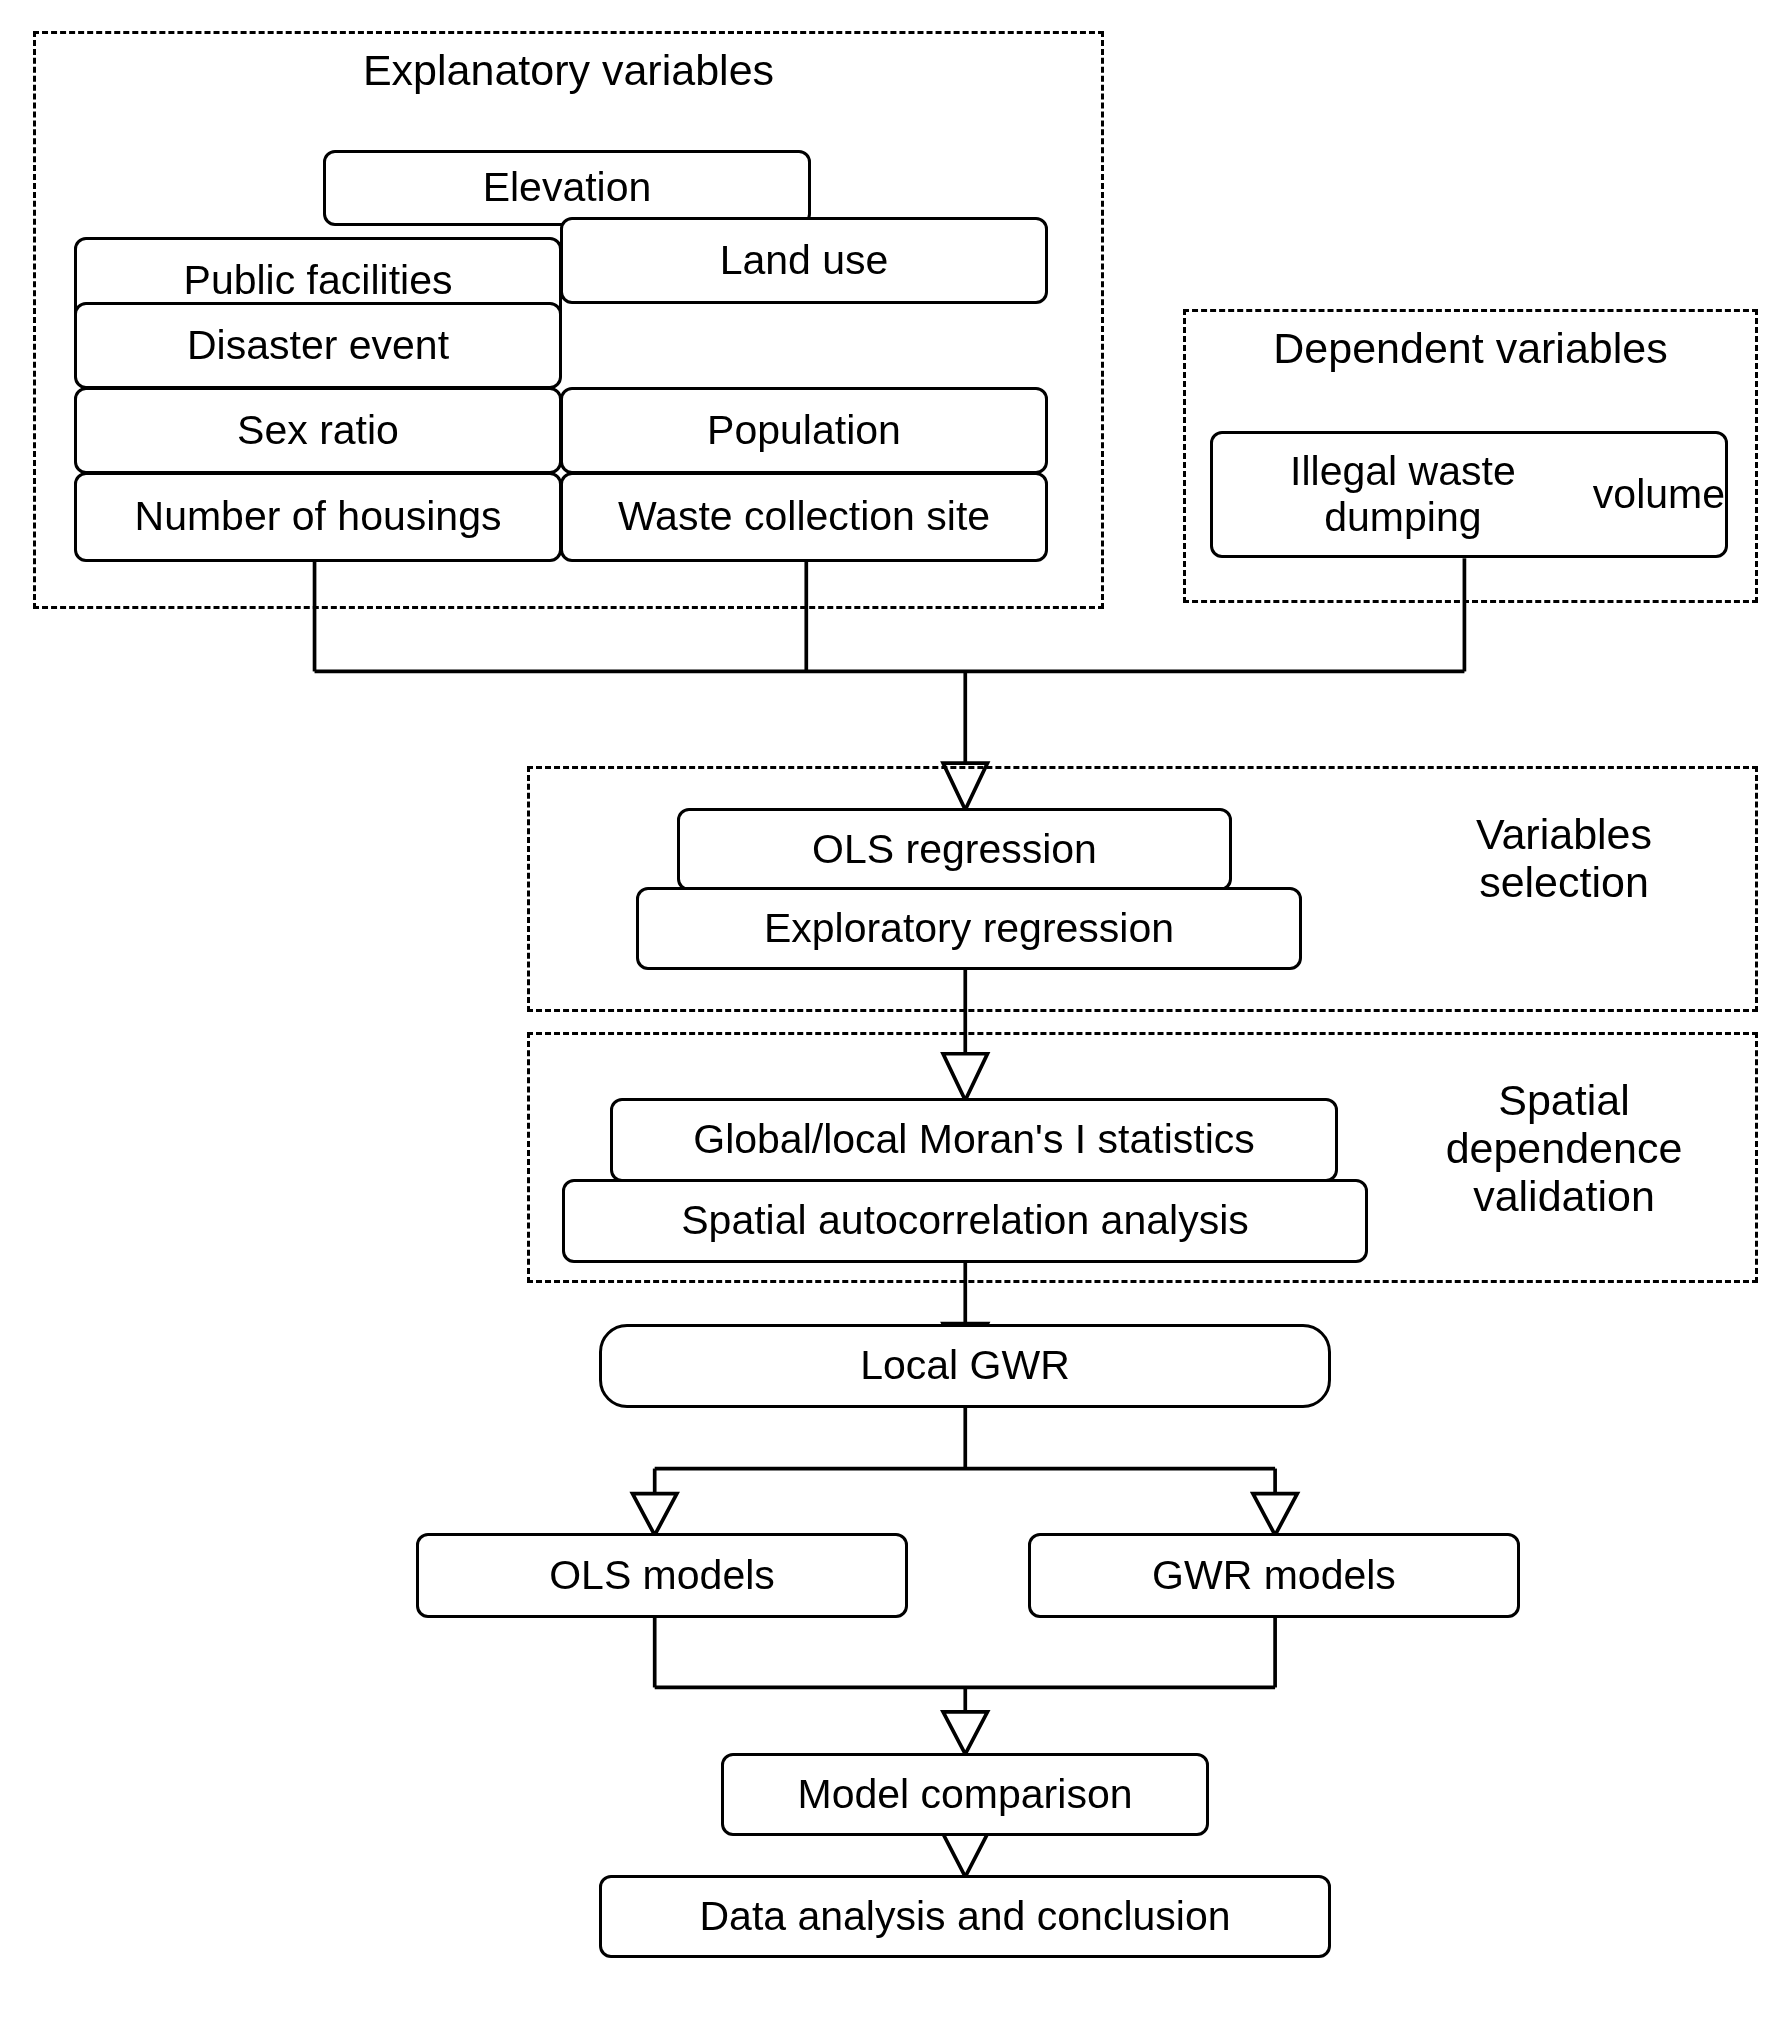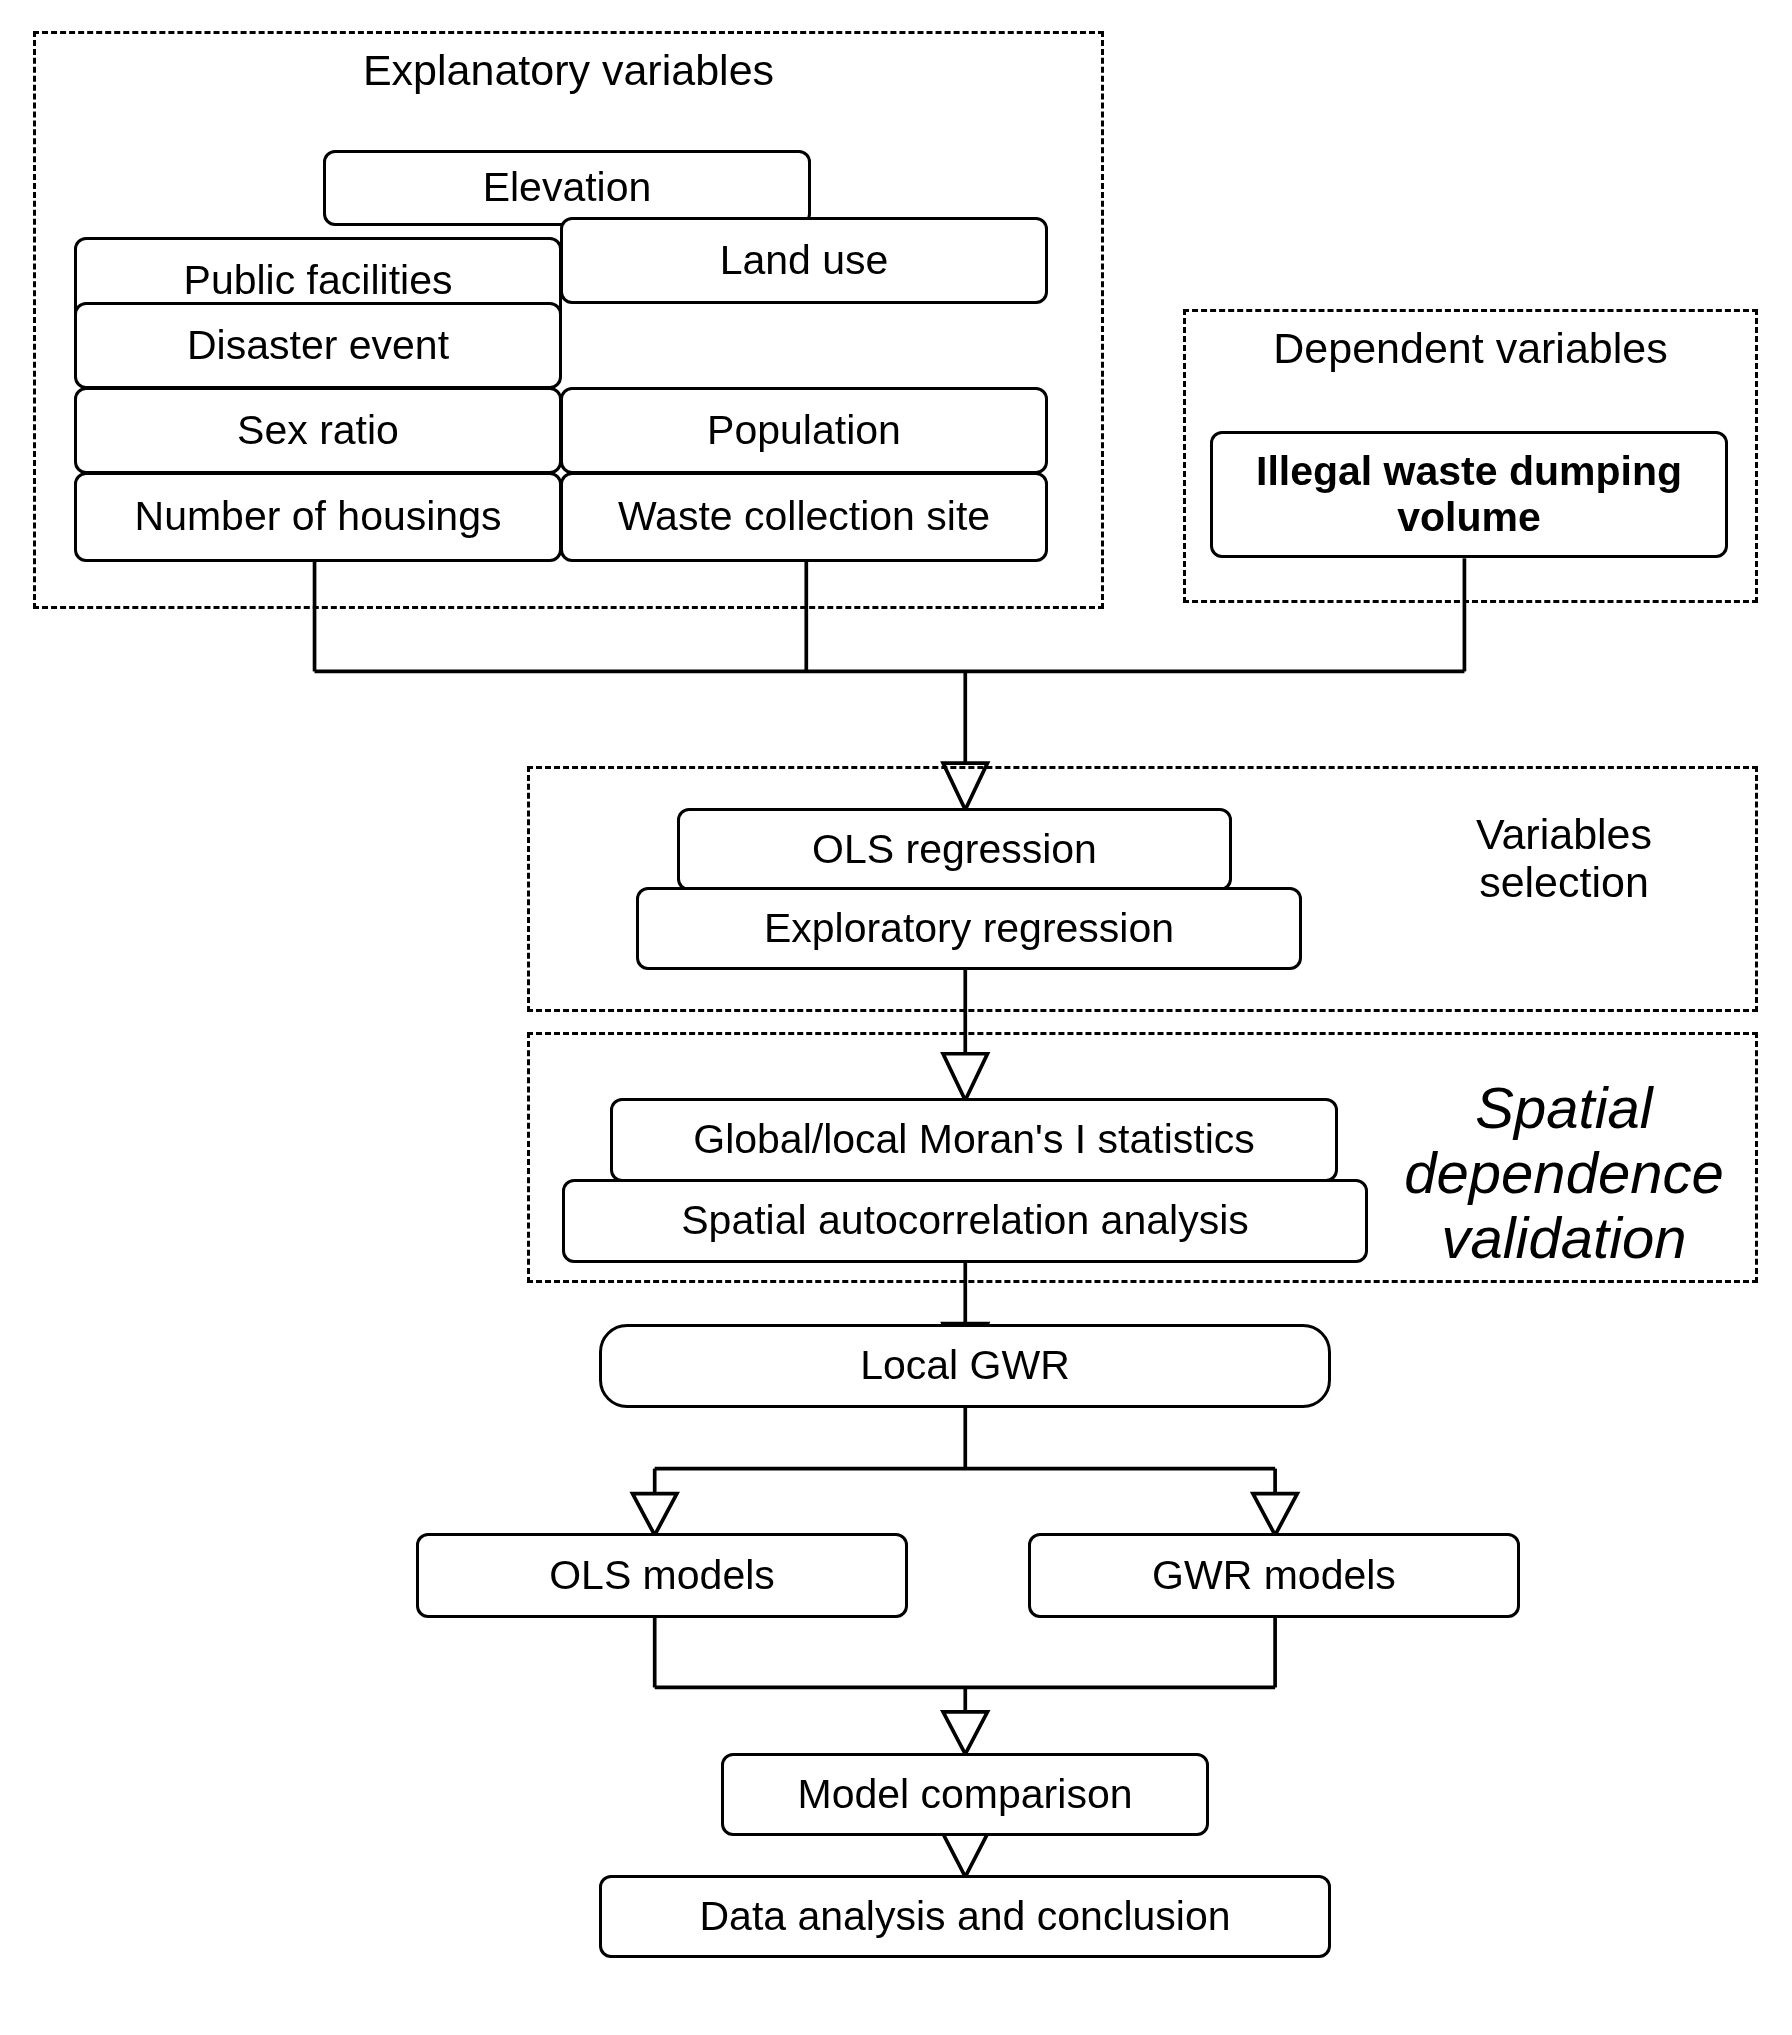--- a/index.html
+++ b/index.html
@@ -74,38 +74,38 @@
 
   <div class="group-title" style="left:33px;top:46px;width:1071px;font-size:43px;">Explanatory variables</div>
 
   <div class="group-title" style="left:1183px;top:324px;width:575px;font-size:43px;">Dependent variables</div>
 
   <div class="group-title" style="left:1390px;top:810px;width:348px;font-size:43px;">
     <div>Variables</div>
     <div>selection</div>
   </div>
 
-  <div class="group-title" style="left:1390px;top:1076px;width:348px;font-size:58px;font-style:italic;">
+  <div class="group-title" style="left:1390px;top:1076px;width:348px;font-size:43px;">
     <div>Spatial</div>
     <div>dependence</div>
     <div>validation</div>
   </div>
 
   <div class="node" style="left:323px;top:150px;width:488px;height:76px;font-size:41px;">Elevation</div>
 
   <div class="node" style="left:74px;top:217px;width:488px;height:87px;font-size:41px;margin-top:20px;">Public facilities</div>
   <div class="node" style="left:74px;top:302px;width:488px;height:87px;font-size:41px;">Disaster event</div>
   <div class="node" style="left:74px;top:387px;width:488px;height:87px;font-size:41px;">Sex ratio</div>
   <div class="node" style="left:74px;top:472px;width:488px;height:90px;font-size:41px;">Number of housings</div>
 
   <div class="node" style="left:560px;top:217px;width:488px;height:87px;font-size:41px;">Land use</div>
   <div class="node" style="left:560px;top:387px;width:488px;height:87px;font-size:41px;">Population</div>
   <div class="node" style="left:560px;top:472px;width:488px;height:90px;font-size:41px;">Waste collection site</div>
 
-  <div class="node" style="left:1210px;top:431px;width:518px;height:127px;font-size:41px;flex-direction:column;font-weight:bold;">
+  <div class="node" style="left:1210px;top:431px;width:518px;height:127px;font-size:41px;">
     <span>Illegal waste dumping</span>
     <span>volume</span>
   </div>
 
   <div class="node" style="left:677px;top:808px;width:555px;height:83px;font-size:41px;">OLS regression</div>
   <div class="node" style="left:636px;top:887px;width:666px;height:83px;font-size:41px;">Exploratory regression</div>
 
   <div class="node" style="left:610px;top:1098px;width:728px;height:84px;font-size:41px;">Global/local Moran's I statistics</div>
   <div class="node" style="left:562px;top:1179px;width:806px;height:84px;font-size:41px;">Spatial autocorrelation analysis</div>
 

